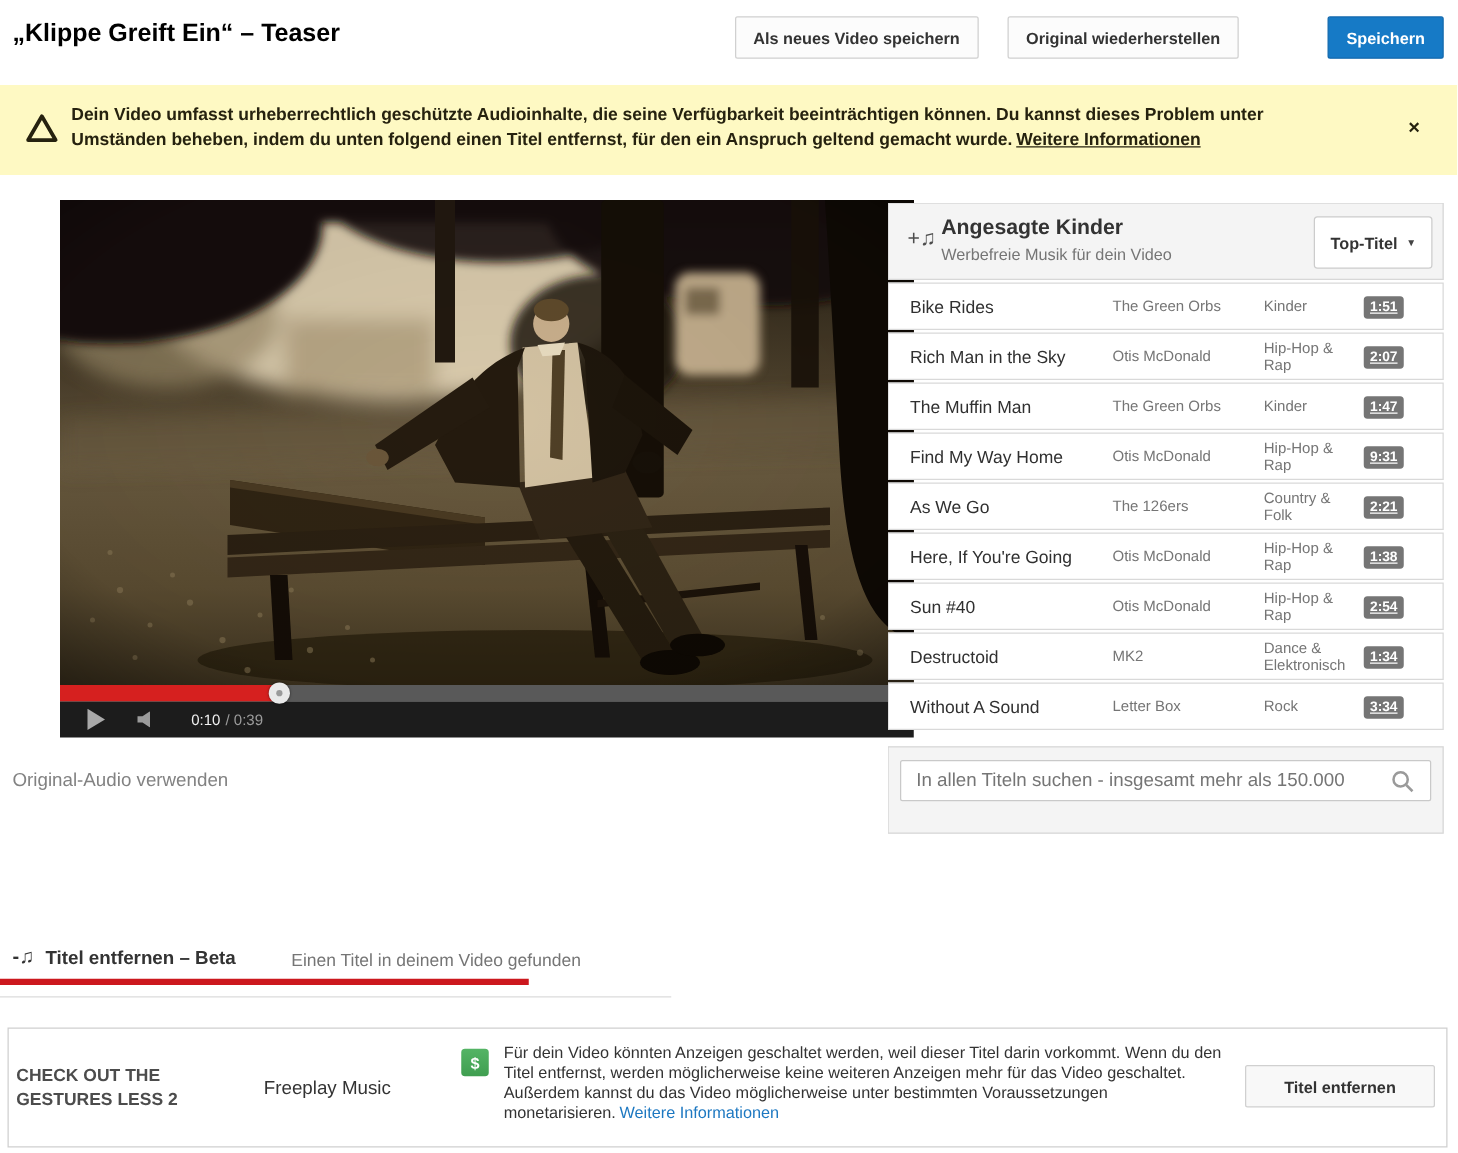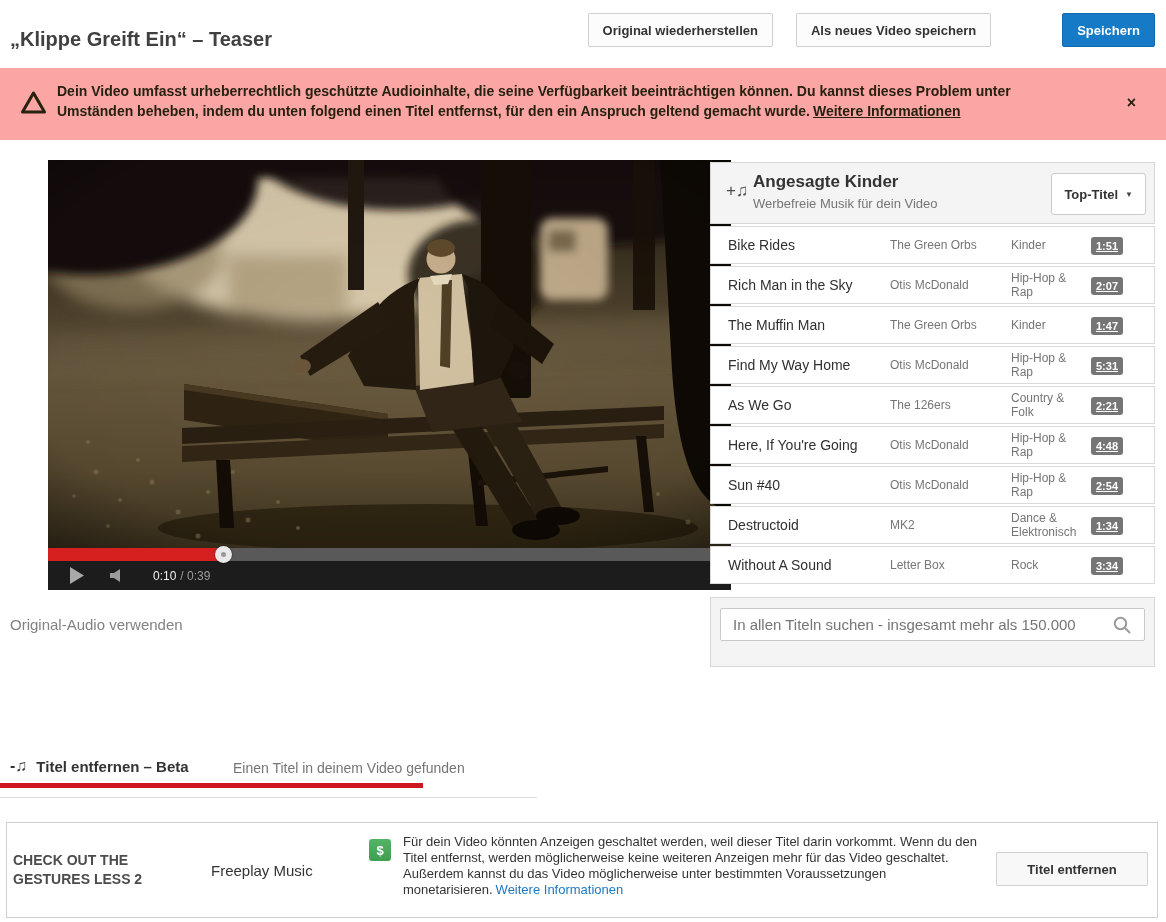--- a/index.html
+++ b/index.html
@@ -3,35 +3,35 @@
 <meta charset="utf-8">
 <style>
   * { margin:0; padding:0; box-sizing:border-box; }
   html,body { background:#fff; }
   .screen {
     position:relative; width:1166px; height:922px; background:#fff;
     font-family:"Liberation Sans", sans-serif; color:#333; overflow:hidden;
   }
   
   .page-title {
-    position:absolute; left:10px; top:28px;
-    font-size:20px; font-weight:bold; color:#404040;
+    position:absolute; left:10px; top:16px;
+    font-size:20px; font-weight:bold; color:#000000;
   }
   .header-actions { position:absolute; top:13px; right:11px; display:flex; gap:23px; }
   .btn {
     height:34px; padding:0 14px; background:#fcfcfc;
     border:1px solid #d0d0d0; border-radius:2px;
     font-family:"Liberation Sans",sans-serif; font-size:13px; font-weight:bold; color:#333;
     cursor:pointer; white-space:nowrap;
   }
   .btn.primary { background:#167ac6; border-color:#1268ad; color:#fff;margin-left:48px; }
   
   .banner {
     position:absolute; left:0; top:68px; width:1166px; height:72px;
-    background:#fca5a5;
+    background:#fef9c3;
   }
   .banner-icon { position:absolute; left:20px; top:22px; }
   .banner-text {
     position:absolute; left:57px; top:13px; width:1010px;
     font-size:14px; font-weight:bold; line-height:20px; color:#26220f;
   }
   .banner-text .link { text-decoration:underline; cursor:pointer; margin-left:3px; }
   .banner-close {
     position:absolute; right:30px; top:22px; font-size:16px; font-weight:bold;
     color:#26220f; cursor:pointer; line-height:26px;
@@ -132,22 +132,22 @@
   .claim-desc .link { color:#1d78c1; cursor:pointer; margin-left:3px; }
   .claim-remove-btn { position:absolute; left:989px; top:29px; width:152px; height:34px; background:#f8f8f8; }
 </style>
 </head>
 <body>
 
 <div class="screen">
 
   <div class="page-title">„Klippe Greift Ein“ – Teaser</div>
   <div class="header-actions">
+    <button class="btn">Als neues Video speichern</button>
     <button class="btn">Original wiederherstellen</button>
-    <button class="btn">Als neues Video speichern</button>
     <button class="btn primary">Speichern</button>
   </div>
 
   <div class="banner">
     <span class="banner-icon">
       <svg width="27" height="25" viewBox="0 0 27 25">
         <path d="M13.5 3 L24.5 22 L2.5 22 Z" fill="none" stroke="#26220f" stroke-width="3" stroke-linejoin="round"></path>
       </svg>
     </span>
     <div class="banner-text"><span>Dein Video umfasst urheberrechtlich geschützte Audioinhalte, die seine Verfügbarkeit beeinträchtigen können. Du kannst dieses Problem unter Umständen beheben, indem du unten folgend einen Titel entfernst, für den ein Anspruch geltend gemacht wurde.</span><span class="link">Weitere Informationen</span></div>
@@ -293,33 +293,33 @@
     <div class="track-row">
       <span class="c-title">The Muffin Man</span>
       <span class="c-artist">The Green Orbs</span>
       <span class="c-genre">Kinder</span>
       <span class="c-dur"><span class="dur-badge">1:47</span></span>
     </div>
     <div class="track-row">
       <span class="c-title">Find My Way Home</span>
       <span class="c-artist">Otis McDonald</span>
       <span class="c-genre">Hip-Hop &amp; Rap</span>
-      <span class="c-dur"><span class="dur-badge">5:31</span></span>
+      <span class="c-dur"><span class="dur-badge">9:31</span></span>
     </div>
     <div class="track-row">
       <span class="c-title">As We Go</span>
       <span class="c-artist">The 126ers</span>
       <span class="c-genre">Country &amp; Folk</span>
       <span class="c-dur"><span class="dur-badge">2:21</span></span>
     </div>
     <div class="track-row">
       <span class="c-title">Here, If You're Going</span>
       <span class="c-artist">Otis McDonald</span>
       <span class="c-genre">Hip-Hop &amp; Rap</span>
-      <span class="c-dur"><span class="dur-badge">4:48</span></span>
+      <span class="c-dur"><span class="dur-badge">1:38</span></span>
     </div>
     <div class="track-row">
       <span class="c-title">Sun #40</span>
       <span class="c-artist">Otis McDonald</span>
       <span class="c-genre">Hip-Hop &amp; Rap</span>
       <span class="c-dur"><span class="dur-badge">2:54</span></span>
     </div>
     <div class="track-row">
       <span class="c-title">Destructoid</span>
       <span class="c-artist">MK2</span>

